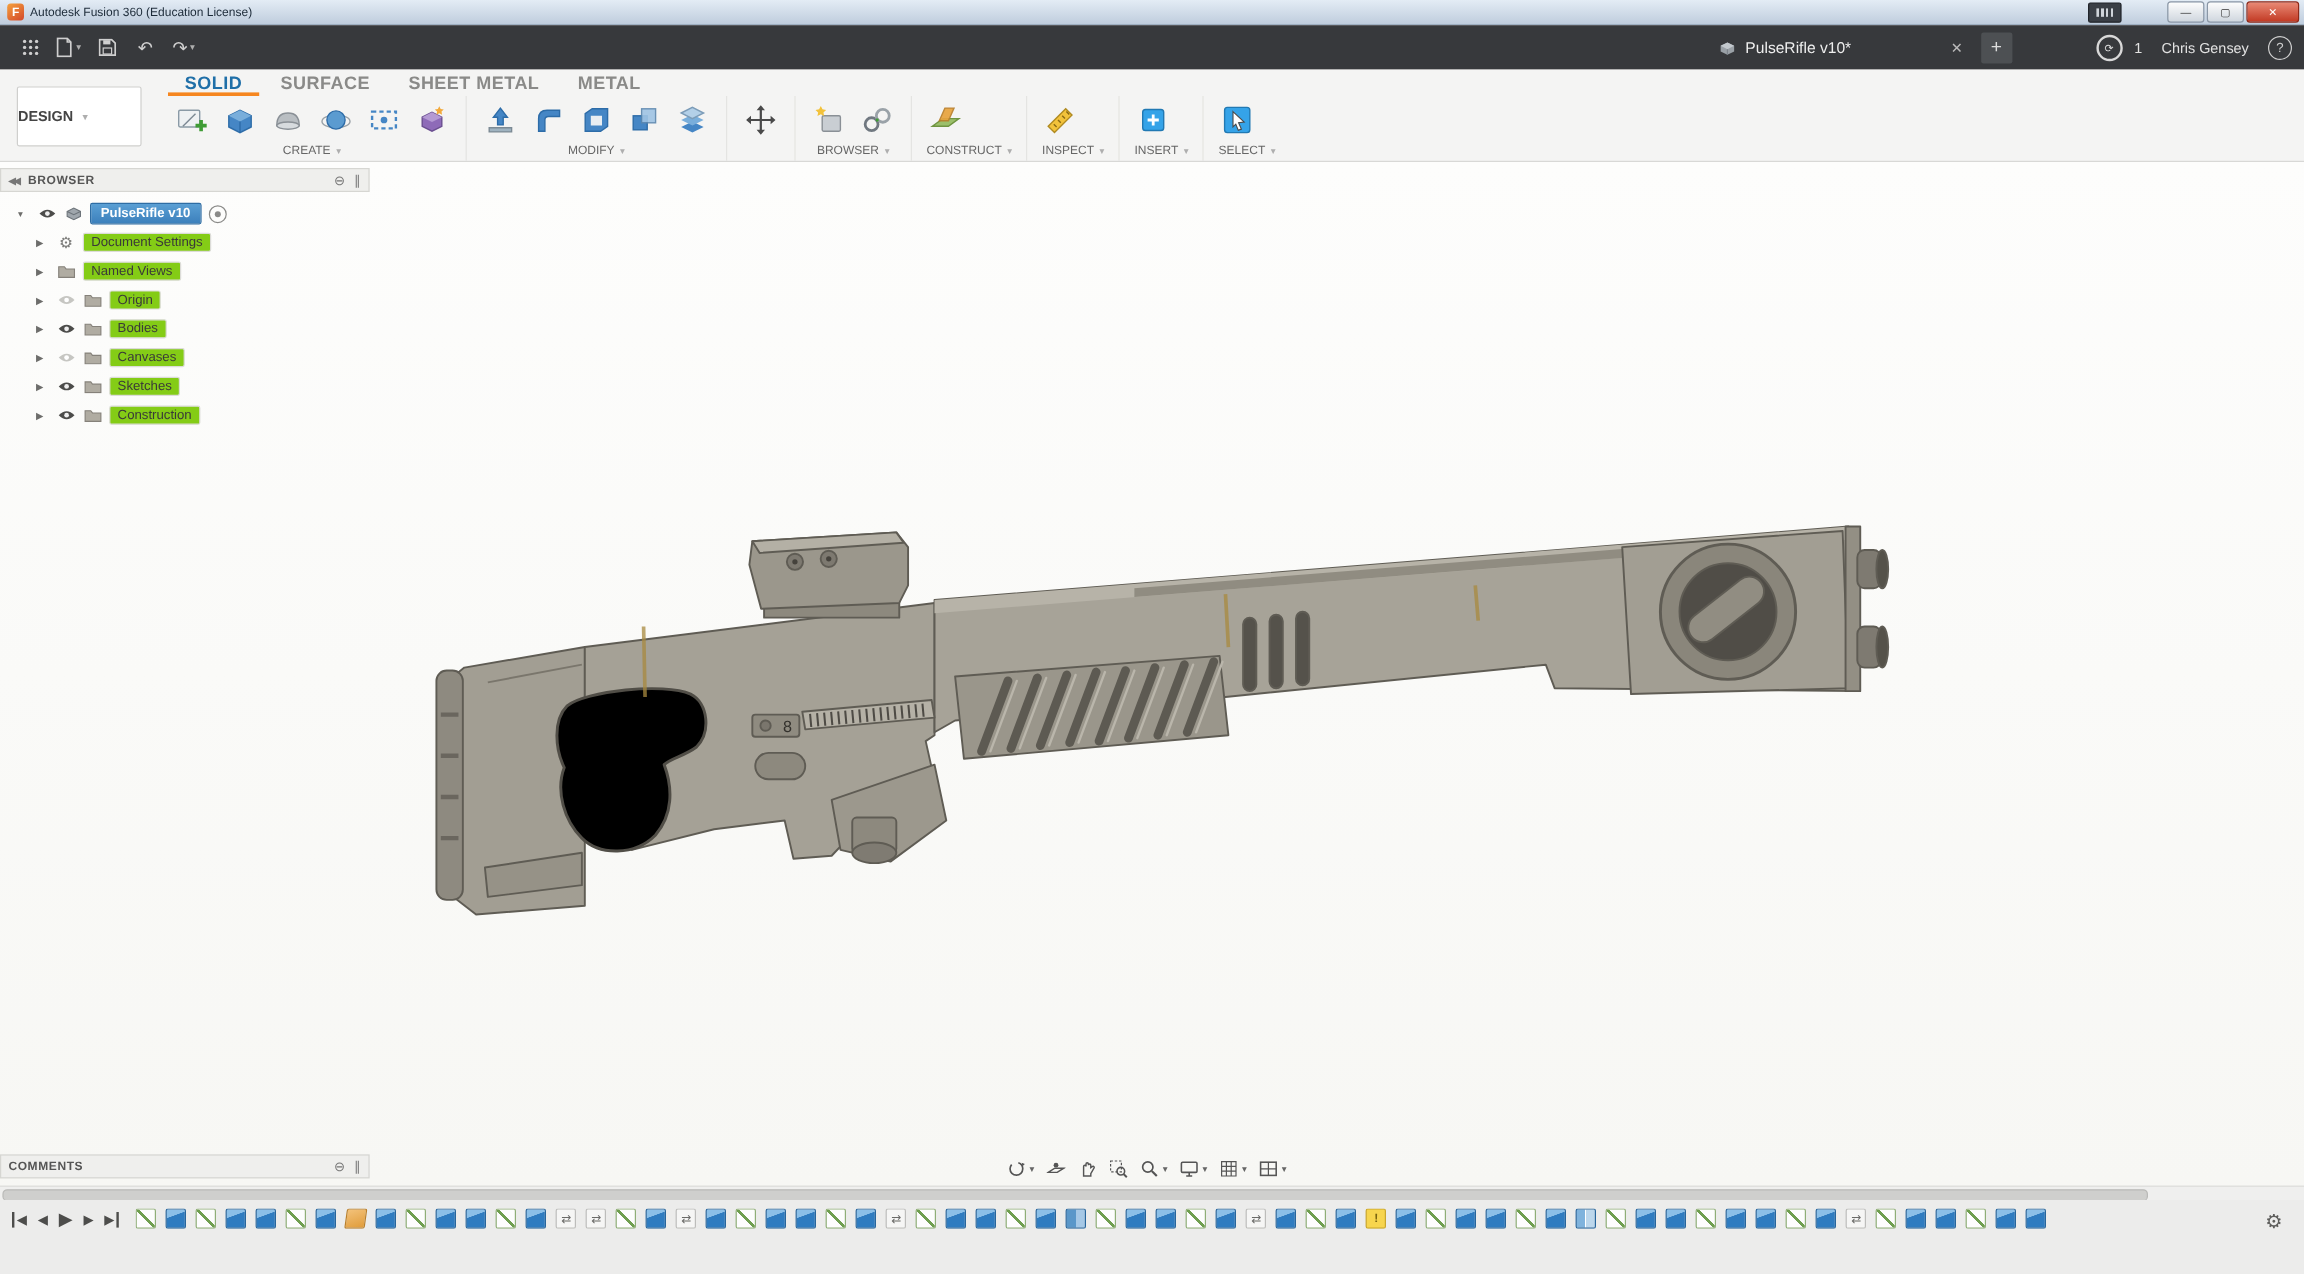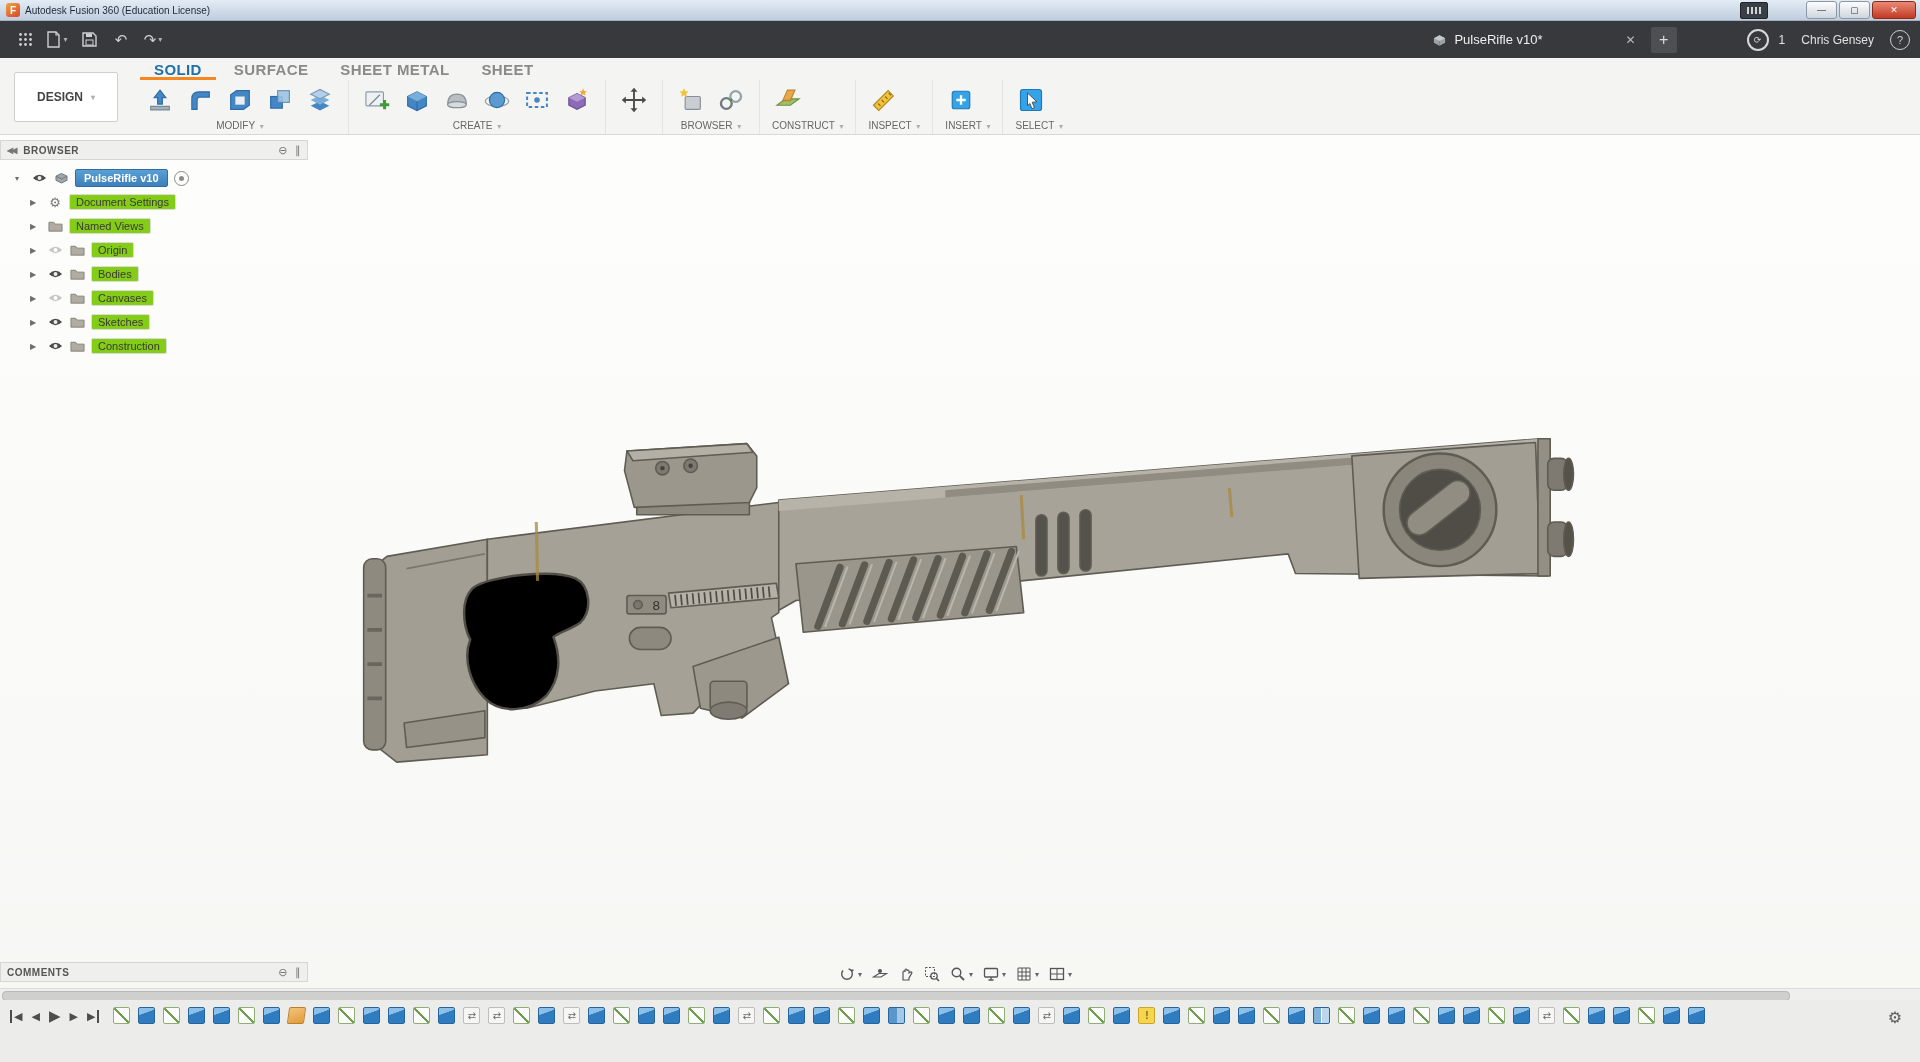--- a/index.html
+++ b/index.html
@@ -46,21 +46,21 @@
   .help-circ{width:18px;height:18px;border:1.5px solid #cfcfcf;border-radius:50%;
     display:flex;align-items:center;justify-content:center;font-size:11px;color:#cfcfcf}
 
   
   .ribbon{position:absolute;left:0;top:58px;width:1920px;height:77px;background:#f4f4f3;
     border-bottom:1px solid #d8d8d6;box-sizing:border-box}
   .rib-tabs{position:absolute;left:140px;top:0;height:22px;display:flex;gap:4px}
   .rib-tab{padding:3px 14px 0;font-size:15px;font-weight:bold;color:#8a8a88;letter-spacing:.4px}
   .rib-tab.active{color:#1f6fa8;border-bottom:3px solid #f6861f}
   .ws-box{position:absolute;left:14px;top:14px;width:102px;height:48px;background:#fff;
-    border:1px solid #cfcfcd;border-radius:2px;display:flex;align-items:center;justify-content:center;
+    border:1px solid #cfcfcd;border-radius:2px;display:flex;align-items:center;
     gap:6px;font-size:12px;color:#444;font-weight:bold}
   .rib-tools{position:absolute;left:132px;top:22px;height:54px;display:flex}
   .rgroup{display:flex;flex-direction:column;justify-content:space-between;
     padding:3px 12px 2px;border-right:1px solid #e4e4e2}
   .rgroup:last-child{border-right:none}
   .ricons{display:flex;gap:8px;align-items:center}
   .rcell{width:32px;height:34px;display:flex;align-items:center;justify-content:center}
   .rcell svg{width:28px;height:28px}
   .rlabel{font-size:10px;color:#666;text-align:center;padding-bottom:1px;white-space:nowrap}
 
@@ -215,24 +215,70 @@
 
 <div class="ribbon">
   <div class="ws-box">
     <span>DESIGN</span>
     <span class="caret">▾</span>
   </div>
   <div class="rib-tabs">
     <div class="rib-tab active">SOLID</div>
     <div class="rib-tab">SURFACE</div>
     <div class="rib-tab">SHEET METAL</div>
-    <div class="rib-tab">SHEET</div>
+    <div class="rib-tab">METAL</div>
   </div>
 
   <div class="rib-tools">
+
+    <div class="rgroup">
+      <div class="ricons">
+        <div class="rcell">
+          <svg viewBox="0 0 24 24">
+            <rect x="2.5" y="5" width="15" height="12" rx="1" fill="#eef1f3" stroke="#8a9aa6"></rect>
+            <path d="M5.5 16.5 L14.5 7.5" stroke="#7b8893"></path>
+            <path d="M14.5 16 h8 M18.5 12 v8" stroke="#3f9c35" stroke-width="2.6"></path>
+          </svg>
+          </div>
+        <div class="rcell">
+          <svg viewBox="0 0 24 24">
+            <path d="M4 9 L12 5 L20 9 L20 17 L12 21 L4 17 Z" fill="#4586c5" stroke="#2d6ca8"></path>
+            <path d="M4 9 L12 13 L20 9 L12 5 Z" fill="#79aedb"></path>
+              <path d="M12 13 V21" stroke="#2d6ca8"></path>
+          </svg>
+          </div>
+        <div class="rcell">
+          <svg viewBox="0 0 24 24">
+            <path d="M4 16 Q4 7 12 7 Q20 7 20 16 Z" fill="#b9bec2" stroke="#8a9096"></path>
+            <ellipse cx="12" cy="16" rx="8" ry="2.6" fill="#d7dbde" stroke="#8a9096"></ellipse>
+          </svg>
+          </div>
+        <div class="rcell">
+          <svg viewBox="0 0 24 24">
+            <ellipse cx="12" cy="13" rx="10" ry="4.5" fill="none" stroke="#9aa2a8"></ellipse>
+            <circle cx="12" cy="12" r="6.5" fill="#5b9bd0" stroke="#2d6ca8"></circle>
+          </svg>
+          </div>
+        <div class="rcell">
+          <svg viewBox="0 0 24 24">
+            <rect x="3.5" y="6" width="17" height="12" fill="none" stroke="#4586c5" stroke-width="1.7" stroke-dasharray="3 2.2"></rect>
+            <circle cx="12" cy="12" r="2.4" fill="#4586c5"></circle>
+          </svg>
+          </div>
+        <div class="rcell">
+          <svg viewBox="0 0 24 24">
+            <path d="M5 10 L12 6.5 L19 10 L19 16.5 L12 20 L5 16.5 Z" fill="#8e6bb8" stroke="#6a4e90"></path>
+            <path d="M5 10 L12 13.5 L19 10 L12 6.5 Z" fill="#b49ad3"></path>
+            <path d="M17.2 2.2 l1 2 2.2 .3 -1.6 1.5 .4 2.2 -2 -1.1 -2 1.1 .4 -2.2 -1.6 -1.5 2.2 -.3 Z" fill="#f2a93b"></path>
+          </svg>
+          </div>
+      </div>
+      <div class="rlabel"><span>CREATE</span>
+        <span class="caret">▾</span></div>
+    </div>
 
     <div class="rgroup">
       <div class="ricons">
         <div class="rcell">
           <svg viewBox="0 0 24 24">
             <path d="M4 17.5 h16 v3 H4 Z" fill="#9fb3c0" stroke="#7c8a94"></path>
             <path d="M12 3.5 L17 10 H14 V15.5 H10 V10 H7 Z" fill="#4586c5" stroke="#2d6ca8"></path>
           </svg>
           </div>
         <div class="rcell">
@@ -254,66 +300,20 @@
           </div>
         <div class="rcell">
           <svg viewBox="0 0 24 24">
             <path d="M4 17 L12 13 L20 17 L12 21 Z" fill="#4586c5"></path>
             <path d="M4 12 L12 8 L20 12 L12 16 Z" fill="#79aedb"></path>
             <path d="M4 7 L12 3 L20 7 L12 11 Z" fill="#b3d0e8" stroke="#7c9cb8"></path>
           </svg>
           </div>
       </div>
       <div class="rlabel"><span>MODIFY</span>
-        <span class="caret">▾</span></div>
-    </div>
-
-    <div class="rgroup">
-      <div class="ricons">
-        <div class="rcell">
-          <svg viewBox="0 0 24 24">
-            <rect x="2.5" y="5" width="15" height="12" rx="1" fill="#eef1f3" stroke="#8a9aa6"></rect>
-            <path d="M5.5 16.5 L14.5 7.5" stroke="#7b8893"></path>
-            <path d="M14.5 16 h8 M18.5 12 v8" stroke="#3f9c35" stroke-width="2.6"></path>
-          </svg>
-          </div>
-        <div class="rcell">
-          <svg viewBox="0 0 24 24">
-            <path d="M4 9 L12 5 L20 9 L20 17 L12 21 L4 17 Z" fill="#4586c5" stroke="#2d6ca8"></path>
-            <path d="M4 9 L12 13 L20 9 L12 5 Z" fill="#79aedb"></path>
-              <path d="M12 13 V21" stroke="#2d6ca8"></path>
-          </svg>
-          </div>
-        <div class="rcell">
-          <svg viewBox="0 0 24 24">
-            <path d="M4 16 Q4 7 12 7 Q20 7 20 16 Z" fill="#b9bec2" stroke="#8a9096"></path>
-            <ellipse cx="12" cy="16" rx="8" ry="2.6" fill="#d7dbde" stroke="#8a9096"></ellipse>
-          </svg>
-          </div>
-        <div class="rcell">
-          <svg viewBox="0 0 24 24">
-            <ellipse cx="12" cy="13" rx="10" ry="4.5" fill="none" stroke="#9aa2a8"></ellipse>
-            <circle cx="12" cy="12" r="6.5" fill="#5b9bd0" stroke="#2d6ca8"></circle>
-          </svg>
-          </div>
-        <div class="rcell">
-          <svg viewBox="0 0 24 24">
-            <rect x="3.5" y="6" width="17" height="12" fill="none" stroke="#4586c5" stroke-width="1.7" stroke-dasharray="3 2.2"></rect>
-            <circle cx="12" cy="12" r="2.4" fill="#4586c5"></circle>
-          </svg>
-          </div>
-        <div class="rcell">
-          <svg viewBox="0 0 24 24">
-            <path d="M5 10 L12 6.5 L19 10 L19 16.5 L12 20 L5 16.5 Z" fill="#8e6bb8" stroke="#6a4e90"></path>
-            <path d="M5 10 L12 13.5 L19 10 L12 6.5 Z" fill="#b49ad3"></path>
-            <path d="M17.2 2.2 l1 2 2.2 .3 -1.6 1.5 .4 2.2 -2 -1.1 -2 1.1 .4 -2.2 -1.6 -1.5 2.2 -.3 Z" fill="#f2a93b"></path>
-          </svg>
-          </div>
-      </div>
-      <div class="rlabel"><span>CREATE</span>
         <span class="caret">▾</span></div>
     </div>
 
     <div class="rgroup">
       <div class="ricons">
         <div class="rcell">
           <svg viewBox="0 0 24 24">
             <path d="M12 3 V21 M3 12 H21" stroke="#4a4a4a" stroke-width="1.6"></path>
             <path d="M12 1.5 l-3 3.5 h6 Z M12 22.5 l-3 -3.5 h6 Z M1.5 12 l3.5 -3 v6 Z M22.5 12 l-3.5 -3 v6 Z" fill="#4a4a4a"></path>
           </svg>

